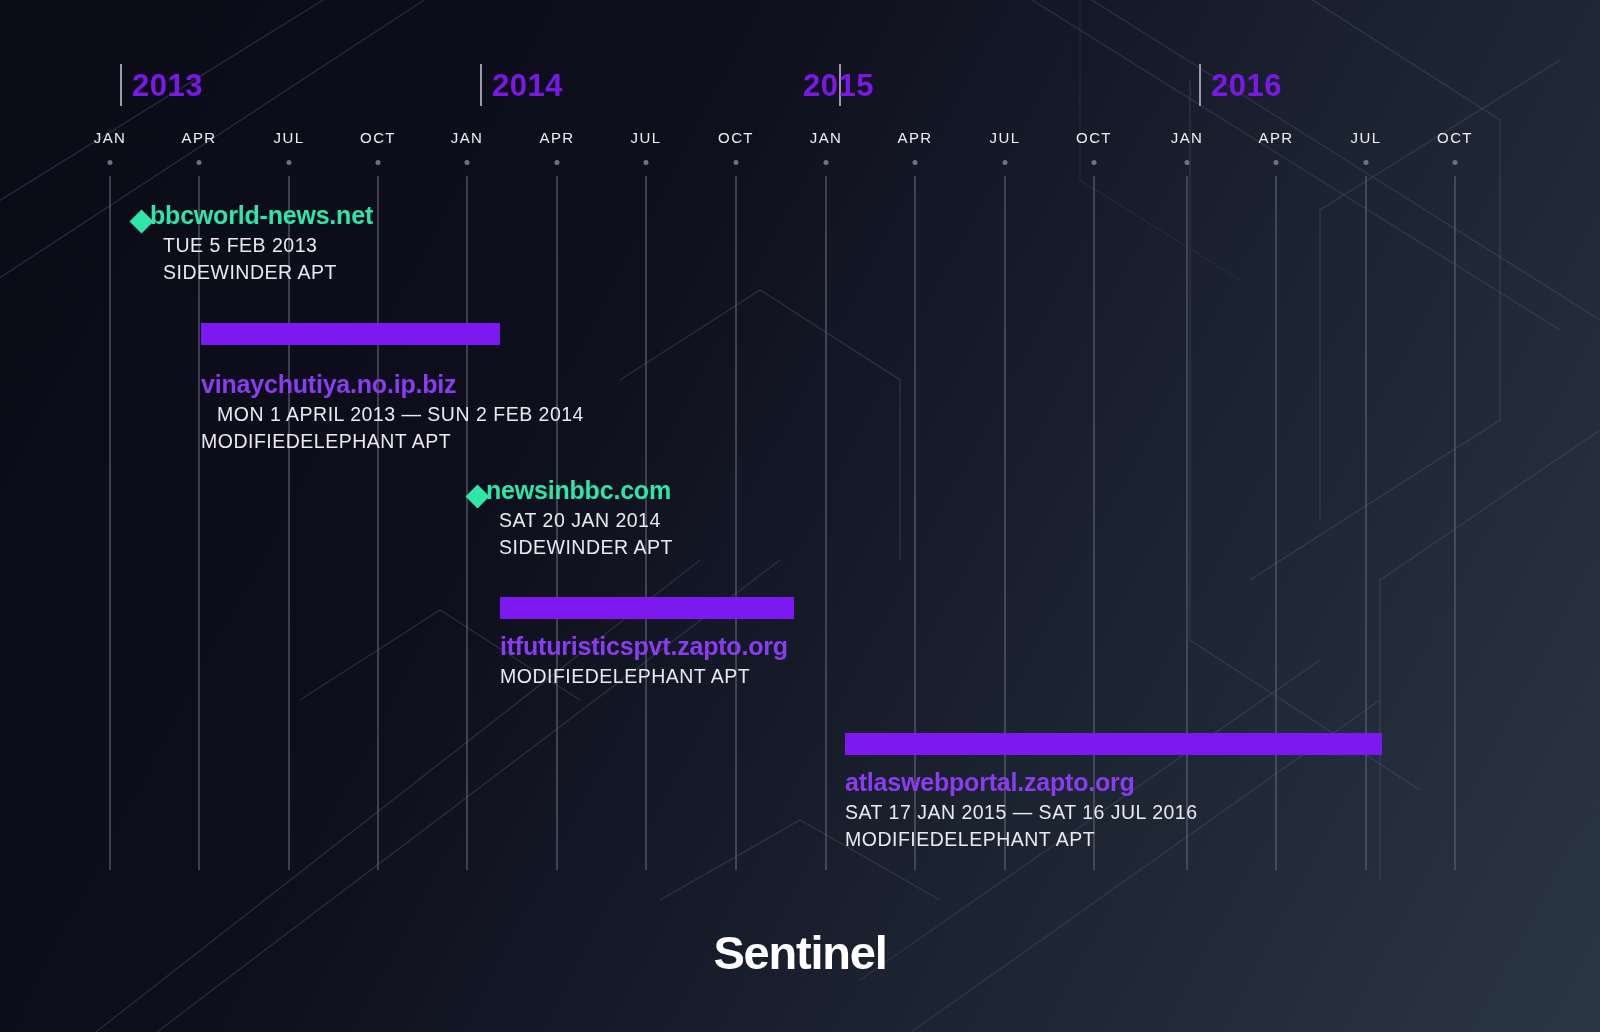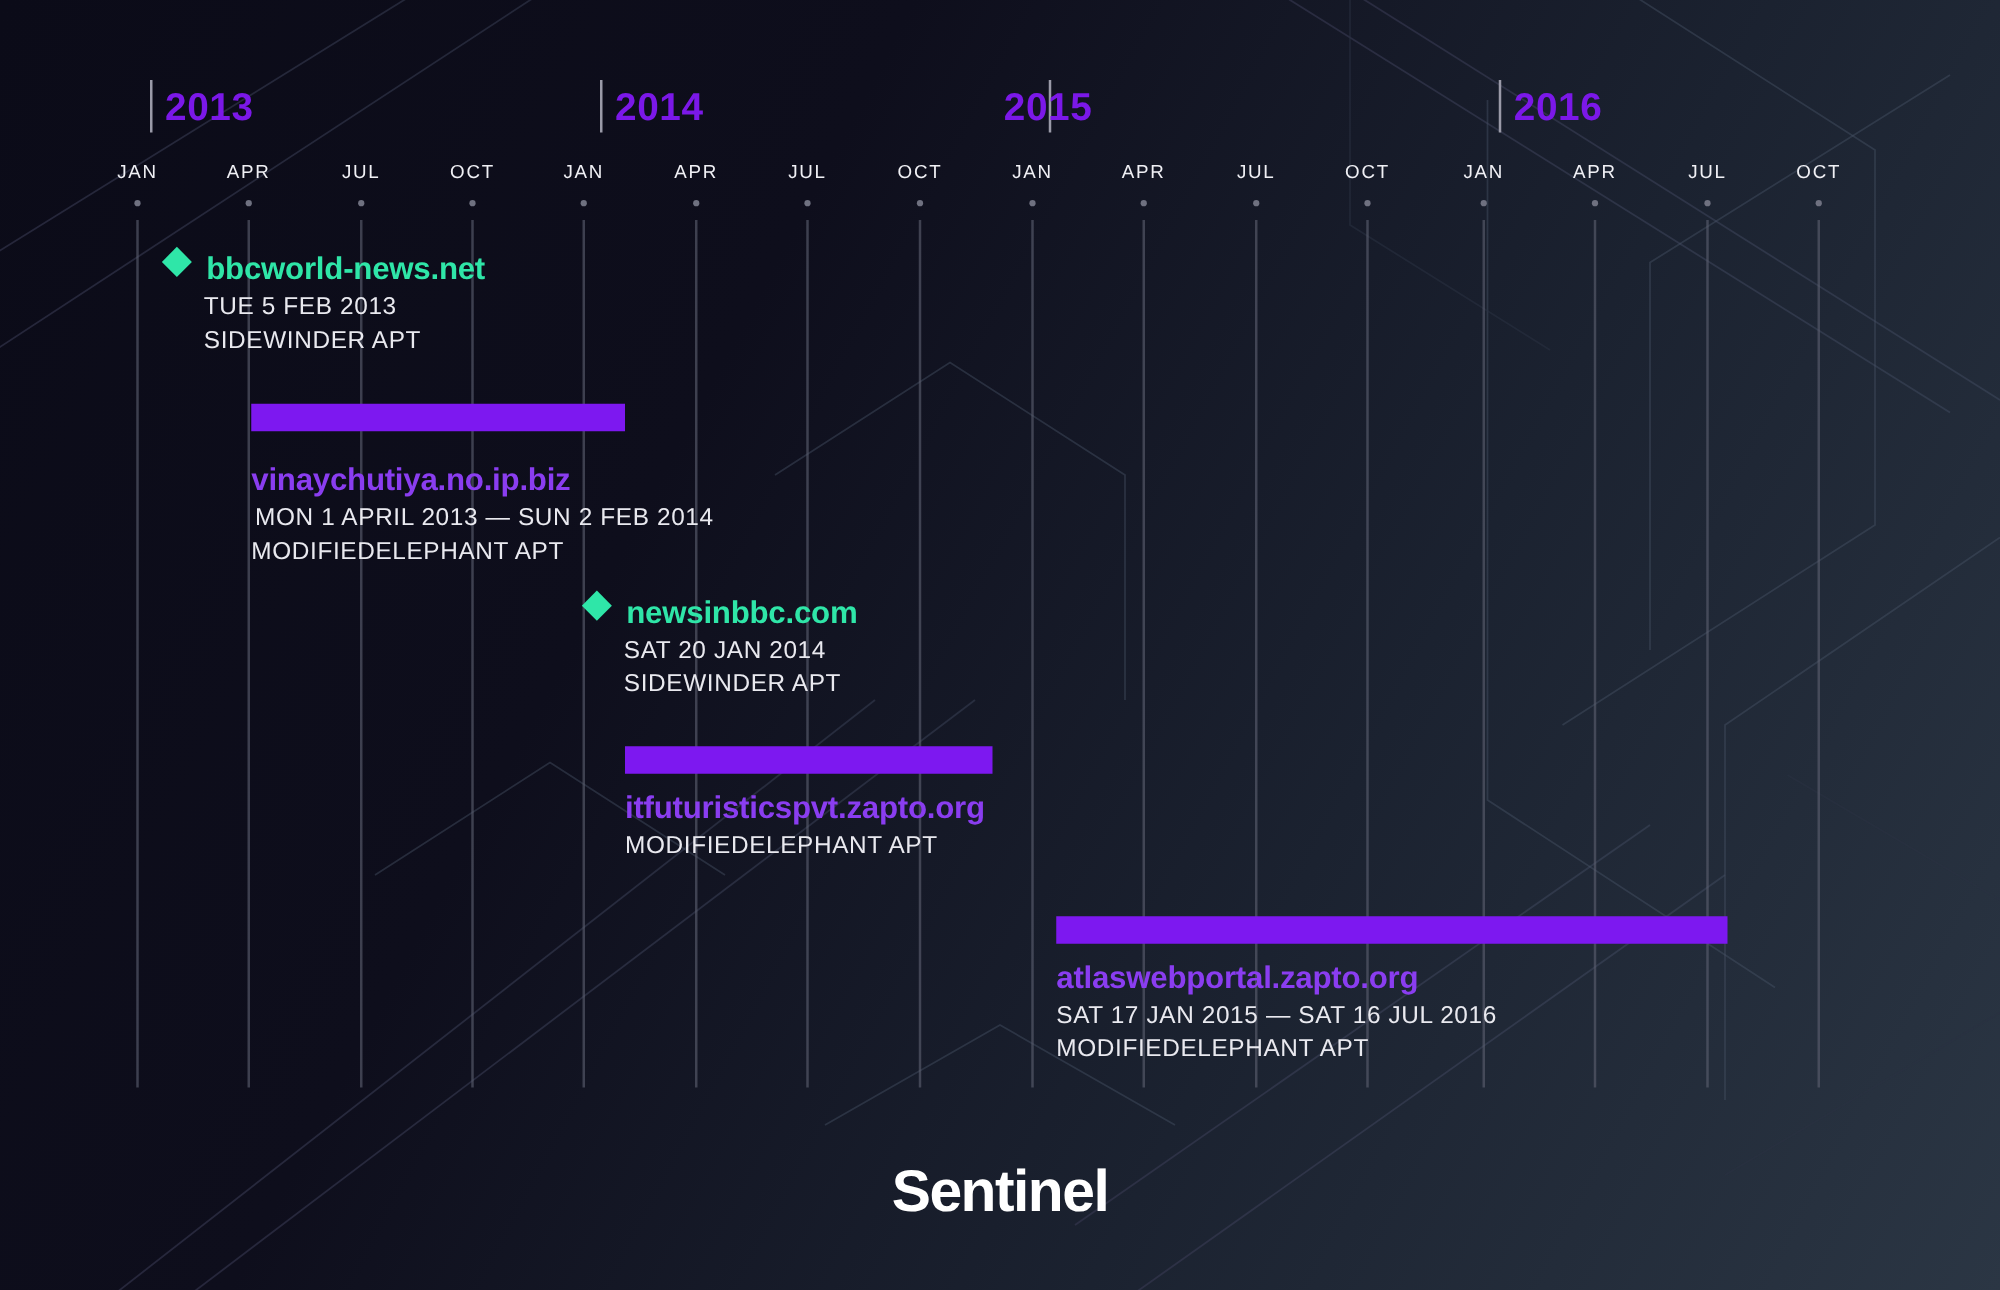--- a/index.html
+++ b/index.html
@@ -60,22 +60,22 @@
     background: #5c5f70;
     opacity: .62;
     transform: translateX(-50%);
   }
   
   .event {
     position: absolute;
   }
   .ev-head {
     display: flex;
-    align-items: flex-start;
-    gap: 15px;
+    align-items: flex-end;
+    gap: 0;
     white-space: nowrap;
   }
   .diamond {
     width: 17px;
     height: 17px;
     background: #2fe6a8;
     transform: rotate(45deg);
     flex: 0 0 auto;
   }
   .ev-title {
@@ -229,21 +229,21 @@
           <div class="ev-title mint">bbcworld-news.net</div>
         </div>
         <div class="ev-line" style="padding-left: 30px;">TUE 5 FEB 2013</div>
         <div class="ev-line" style="padding-left: 30px;">SIDEWINDER APT</div>
       </div>
       <div class="range-bar" style="left: 201px; top: 323px; width: 299px;"></div>
       <div class="event" style="left: 201px; top: 370px;">
         <div class="ev-head">
           <div class="ev-title violet">vinaychutiya.no.ip.biz</div>
         </div>
-        <div class="ev-line" style="padding-left: 3px;">MON 1 APRIL 2013 — SUN 2 FEB 2014</div>
+        <div class="ev-line" style="padding-left: 16px;">MON 1 APRIL 2013 — SUN 2 FEB 2014</div>
         <div class="ev-line" style="padding-left: 0px;">MODIFIEDELEPHANT APT</div>
       </div>
       <div class="event" style="left: 469px; top: 476px;">
         <div class="ev-head">
           <div class="diamond"></div>
           <div class="ev-title mint">newsinbbc.com</div>
         </div>
         <div class="ev-line" style="padding-left: 30px;">SAT 20 JAN 2014</div>
         <div class="ev-line" style="padding-left: 30px;">SIDEWINDER APT</div>
       </div>

